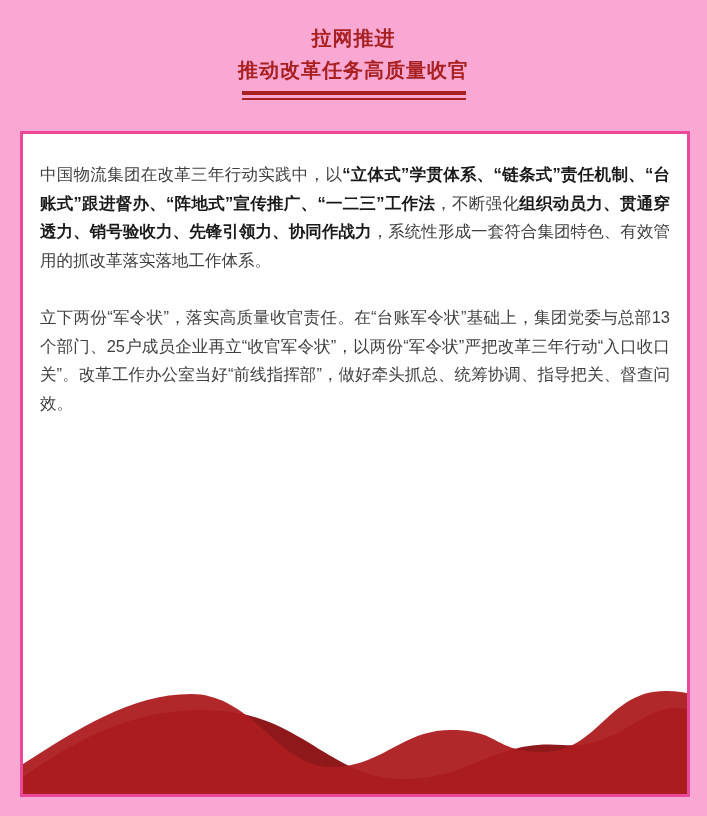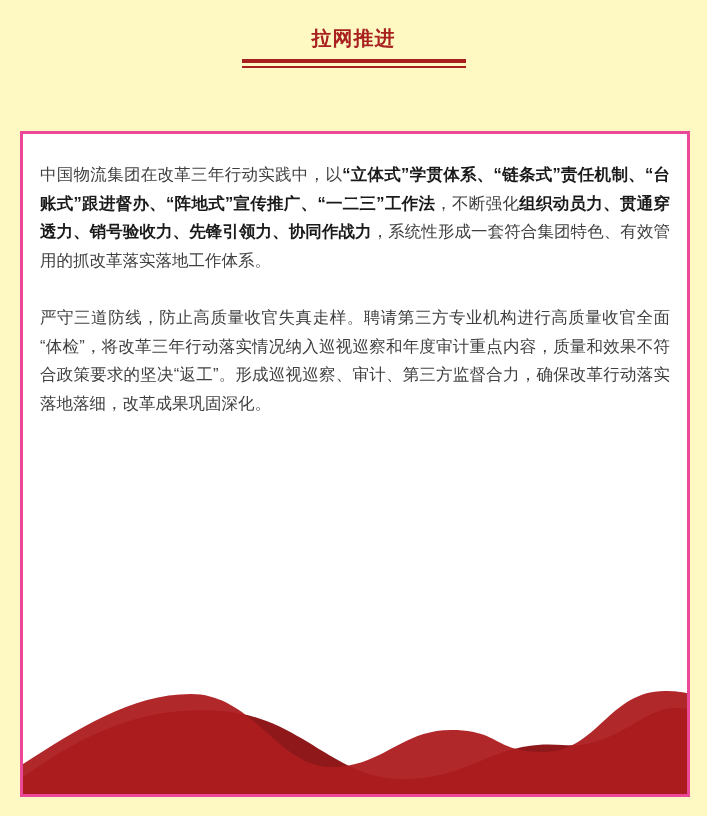--- a/index.html
+++ b/index.html
@@ -4,21 +4,21 @@
 <style>
   html, body {
     margin: 0; padding: 0;
     background: #ffffff;
     font-family: "Liberation Sans", "DejaVu Sans", sans-serif;
   }
   .page {
     position: relative;
     width: 707px; height: 816px;
     margin: 0 auto;
-    background: #fef9c3;
+    background: #f9a8d4;
     overflow: hidden;
   }
   
   .header {
     padding-top: 22px;
     text-align: center;
   }
   .title-line {
     color: #a8201f;
     font-size: 20px;
@@ -69,31 +69,32 @@
   }
   .wave-wrap svg { display: block; width: 100%; height: 100%; }
 </style>
 </head>
 <body>
 
 <div class="page">
 
   <div class="header">
     <div class="title-line">拉网推进</div>
+    <div class="title-line">推动改革任务高质量收官</div>
     <div class="title-underline">
       <div class="rule-thick"></div>
       <div class="rule-thin"></div>
     </div>
   </div>
 
   <div class="card">
     <div class="card-body">
 
     <p><span class="seg">中国物流集团在改革三年行动实践中，以</span><span class="seg bold">“立体式”学贯体系、“链条式”责任机制、“台账式”跟进督办、“阵地式”宣传推广、“一二三”工作法</span><span class="seg">，不断强化</span><span class="seg bold">组织动员力、贯通穿透力、销号验收力、先锋引领力、协同作战力</span><span class="seg">，系统性形成一套符合集团特色、有效管用的抓改革落实落地工作体系。</span></p>
-        <p><span class="seg">严守三道防线，防止高质量收官失真走样。聘请第三方专业机构进行高质量收官全面“体检”，将改革三年行动落实情况纳入巡视巡察和年度审计重点内容，质量和效果不符合政策要求的坚决“返工”。形成巡视巡察、审计、第三方监督合力，确保改革行动落实落地落细，改革成果巩固深化。</span></p>
+        <p><span class="seg">立下两份“军令状”，落实高质量收官责任。在“台账军令状”基础上，集团党委与总部13个部门、25户成员企业再立“收官军令状”，以两份“军令状”严把改革三年行动“入口收口关”。改革工作办公室当好“前线指挥部”，做好牵头抓总、统筹协调、指导把关、督查问效。</span></p>
       </div>
     <div class="wave-wrap">
       <svg viewBox="0 0 664 115" preserveAspectRatio="none" aria-hidden="true">
         <path d="M0,98 C70,48 130,26 200,32 C280,39 310,100 380,100 C450,100 470,60 540,66 C600,70 622,20 664,30 L664,115 L0,115 Z" fill="#8f181b"></path>
         <path fill-opacity="0.95" d="M0,85 C55,50 108,15 168,15 C230,15 255,88 308,88 C360,88 378,51 428,51 C478,51 470,73 520,73 C575,73 585,12 642,12 C652,12 659,13 664,14 L664,115 L0,115 Z" fill="#ad1c20"></path>
       </svg>
     </div>
   </div>
 
 </div>

